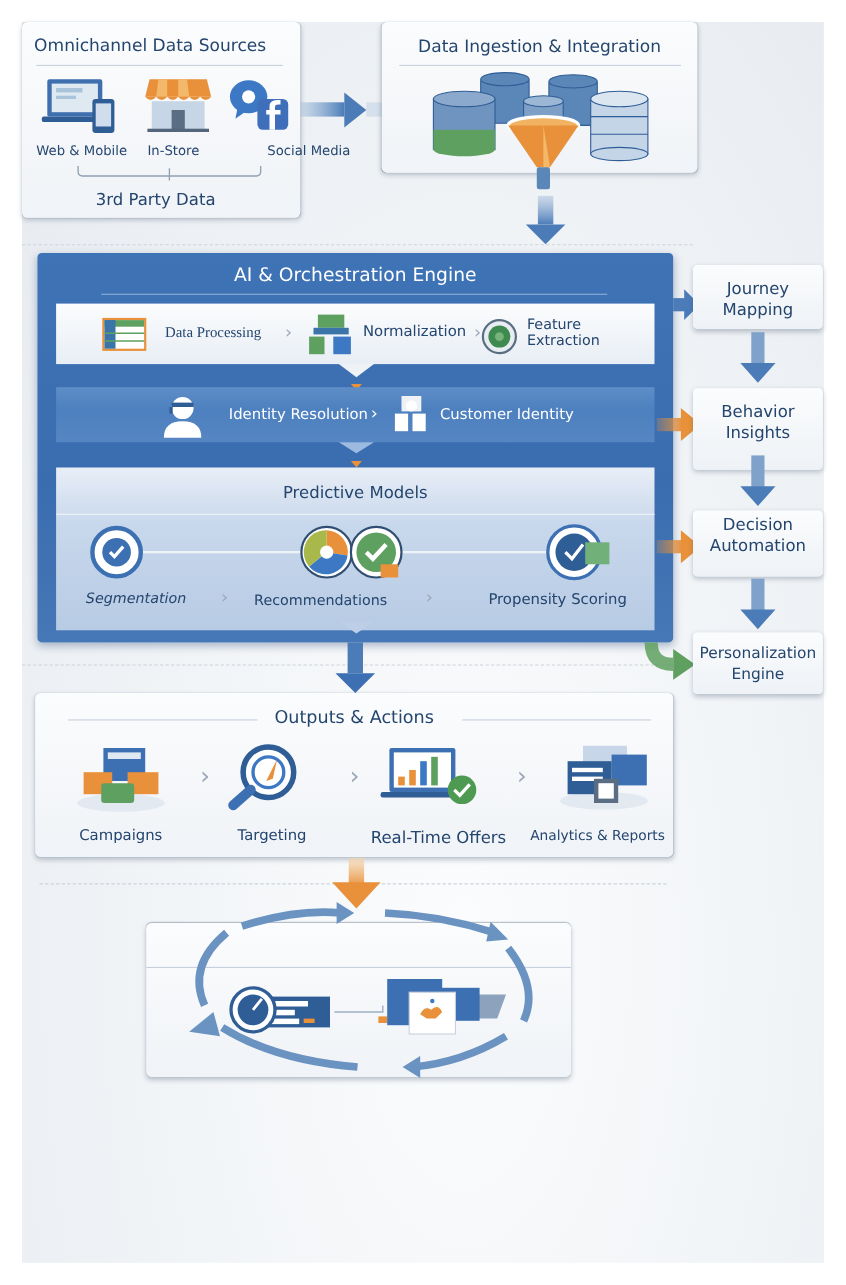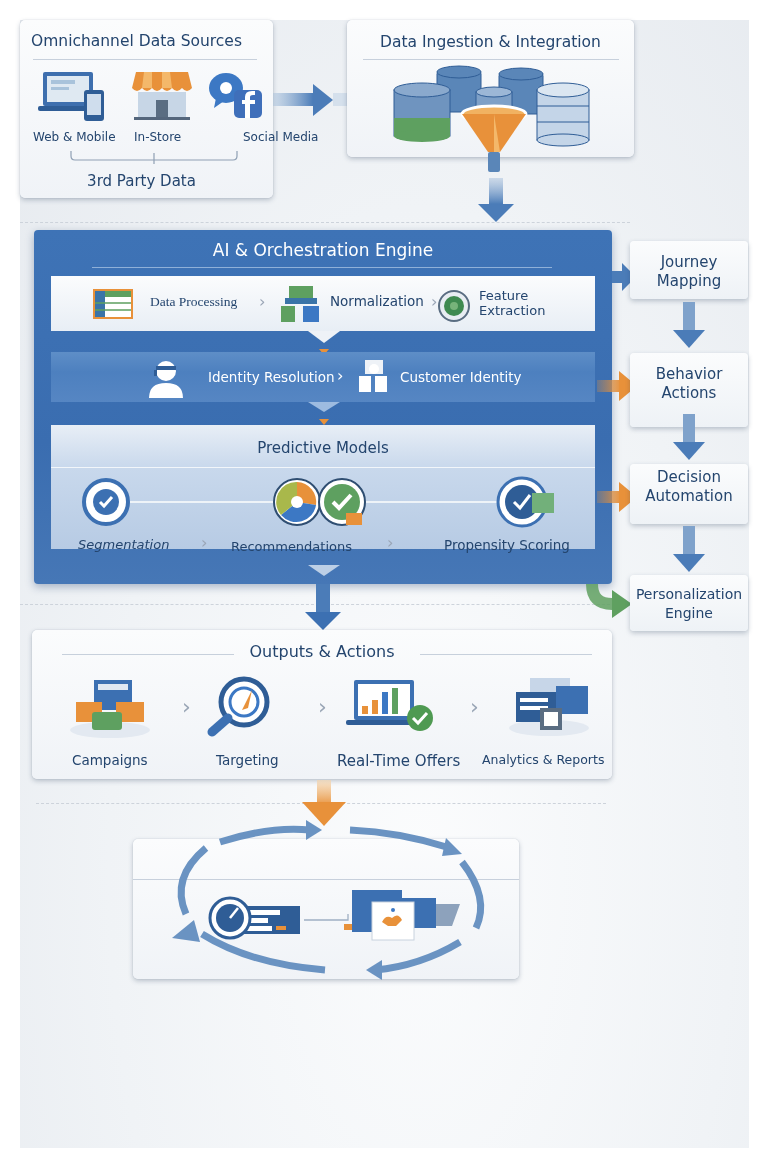--- a/index.html
+++ b/index.html
@@ -166,21 +166,21 @@
       <rect x="18" y="18" width="12" height="16" fill="#ffffff"></rect>
       <circle cx="17" cy="11" r="5" fill="#ffffff"></circle>
     </svg>
     <div class="lbl" style="left:349px;top:17px;color:#ffffff;font-size:13.5px;">Customer Identity</div>
   </div>
   <svg style="left:270px;top:172px;" width="40" height="24">
     <path d="M4 0 H36 L20 10 Z" fill="#9dbbe0"></path>
     <path d="M15 17 H25 L20 23 Z" fill="#e8913a"></path>
   </svg>
 
-  <div class="band" style="left:17px;top:195px;width:544px;height:124px;background:linear-gradient(#e8eef6,#c8d8ec 35%,#b7cbe4);">
+  <div class="band" style="left:17px;top:195px;width:544px;height:148px;background:linear-gradient(#e8eef6,#c8d8ec 35%,#b7cbe4);">
     <div class="title" style="top:14px;font-size:15px;">Predictive Models</div>
     <div class="rule" style="left:0;top:42px;width:544px;background:#f2f6fa;"></div>
     <svg style="left:70px;top:72px;" width="400" height="10">
       <path d="M0 5 H395" stroke="#eef3f8" stroke-width="2"></path>
       <path d="M388 1 L396 5 L388 9" stroke="#eef3f8" stroke-width="2" fill="none"></path>
     </svg>
     <svg style="left:30px;top:52px;" width="50" height="50">
       <circle cx="25" cy="25" r="22" fill="#ffffff" stroke="#3c70b2" stroke-width="4"></circle>
       <circle cx="25" cy="25" r="13" fill="#3c70b2"></circle>
       <path d="M19 25 L23 29 L31 20" stroke="#ffffff" stroke-width="3" fill="none"></path>
@@ -235,21 +235,21 @@
       <linearGradient id="go" x1="0" x2="1">
         <stop offset="0" stop-color="#c98a4c" stop-opacity=".3"></stop>
         <stop offset="1" stop-color="#e8913a"></stop>
       </linearGradient>
     </defs>
   <rect x="0" y="10" width="24" height="12" fill="url(#go)"></rect>
   <path d="M22 1 L40 16 L22 31 Z" fill="#e8913a"></path>
 </svg>
 <div class="side" style="top:353px;height:74px;padding-top:12px;box-sizing:border-box;">
   <div>Behavior</div>
-  <div>Actions</div>
+  <div>Insights</div>
 </div>
 <svg style="left:673px;top:414px;" width="32" height="48">
   <rect x="10" y="0" width="12" height="30" fill="#7fa2cb"></rect>
   <path d="M0 28 H32 L16 46 Z" fill="#4b7cb8"></path>
 </svg>
 <svg style="left:597px;top:481px;" width="40" height="32">
   <rect x="0" y="10" width="24" height="12" fill="url(#go)"></rect>
   <path d="M22 1 L40 16 L22 31 Z" fill="#e8913a"></path>
 </svg>
 <div class="side" style="top:464px;height:60px;padding-top:4px;box-sizing:border-box;">

